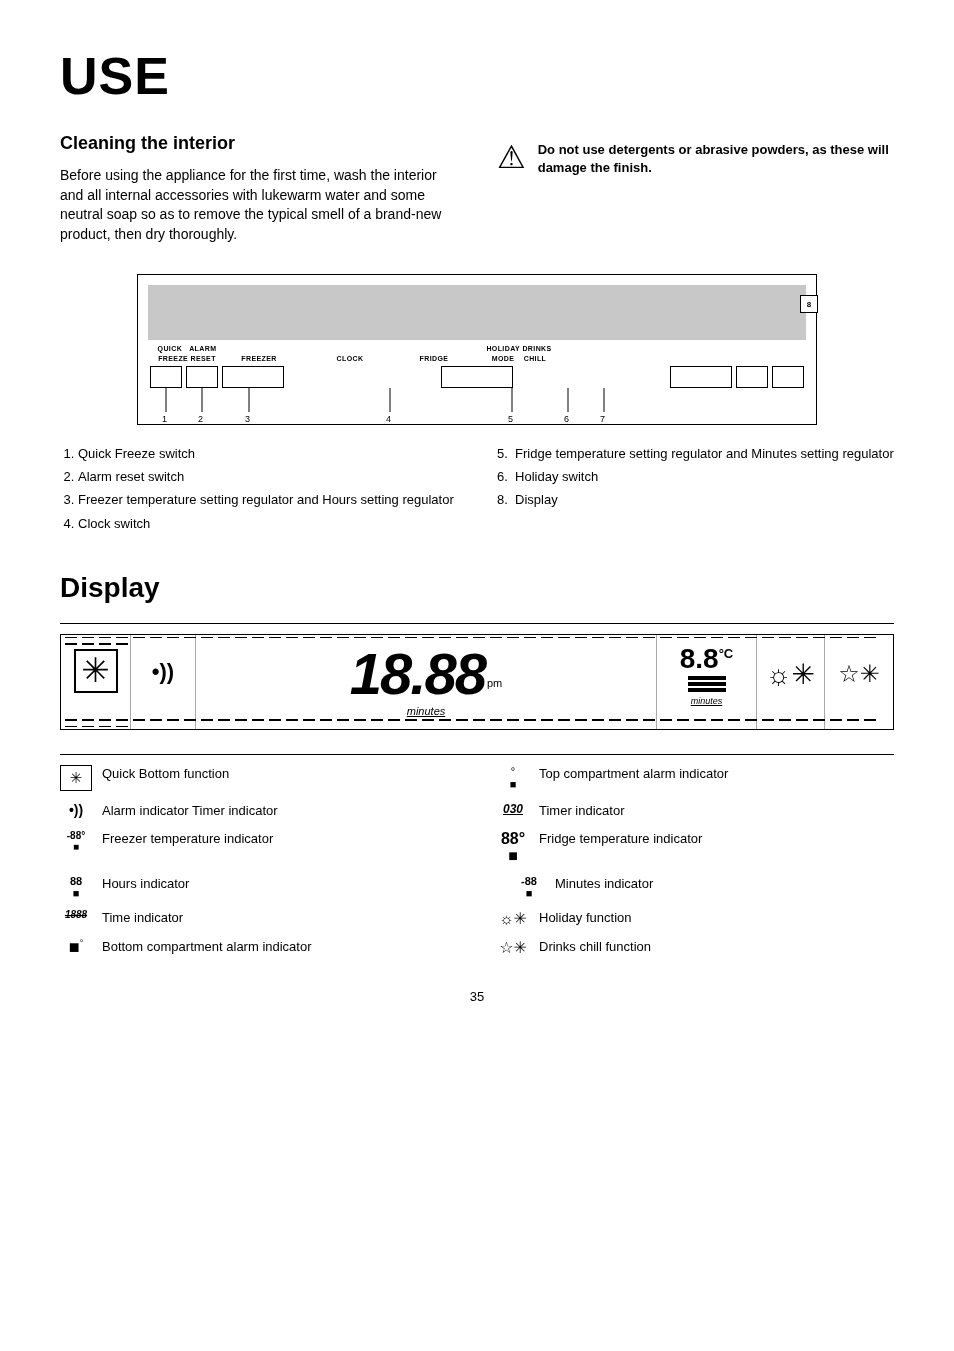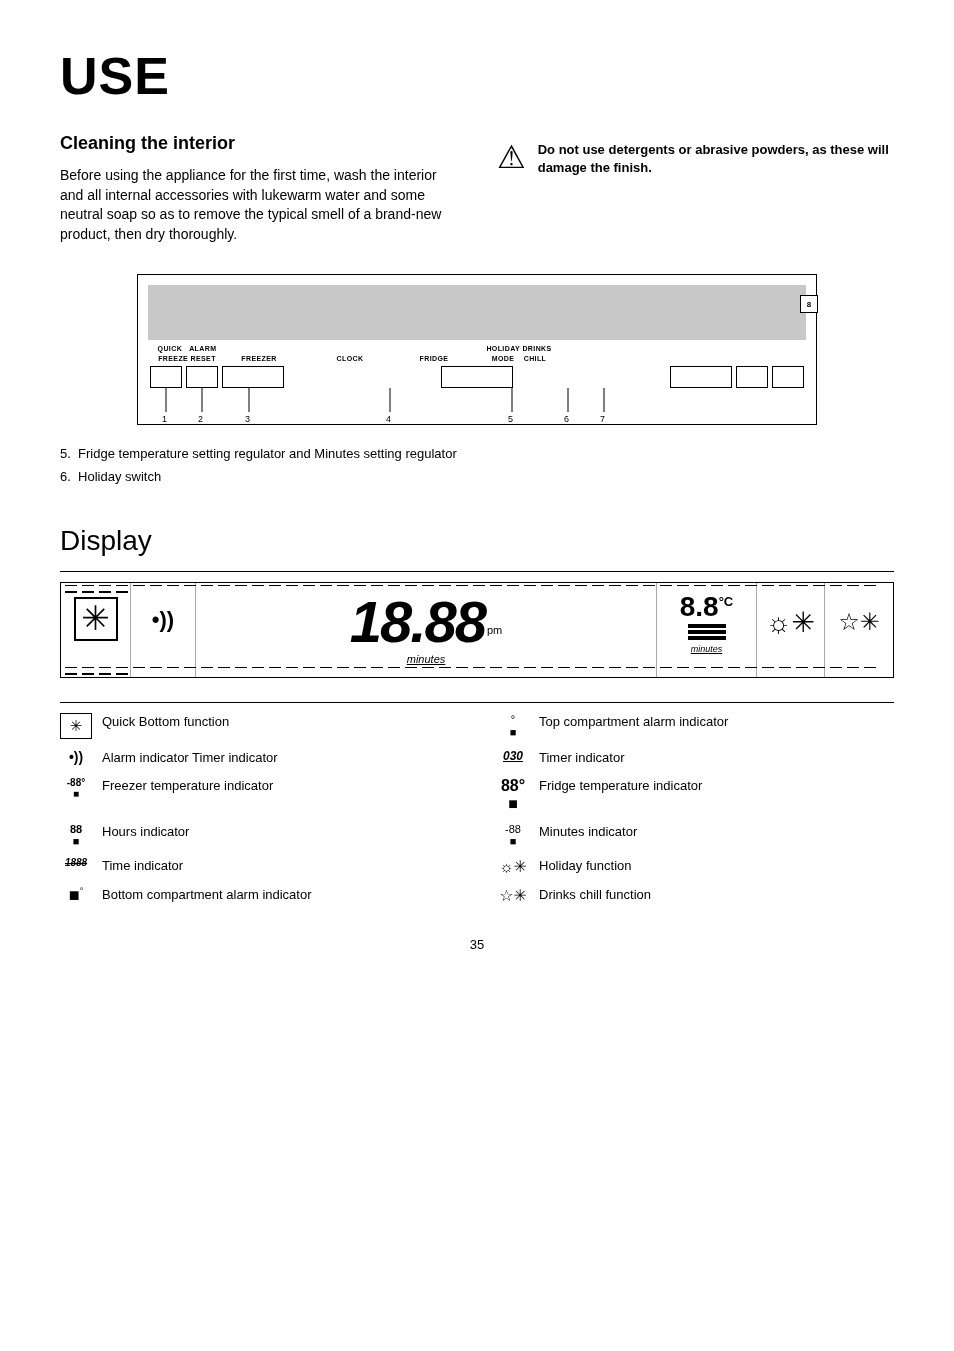--- a/index.html
+++ b/index.html
@@ -96,22 +96,22 @@
     .list-col ul {
       list-style: none;
       padding-left: 0;
     }
     .list-col ul li {
       margin-bottom: 5px;
       font-size: 13px;
     }
     h2.display-title {
       font-size: 28px;
-      font-weight: 400;
-      margin-bottom: 10px;
+      font-weight: 700;
+      margin-bottom: 16px;
     }
     .indicator-grid {
       display: grid;
       grid-template-columns: 1fr 1fr;
       gap: 10px 40px;
     }
     .indicator-row {
       display: flex;
       align-items: flex-start;
       gap: 10px;
@@ -255,23 +255,32 @@
         <text x="236" y="34" font-size="9" font-family="Arial">4</text>
         <text x="358" y="34" font-size="9" font-family="Arial">5</text>
         <text x="414" y="34" font-size="9" font-family="Arial">6</text>
         <text x="450" y="34" font-size="9" font-family="Arial">7</text>
       </svg>
     </div>
   </div>
 
   <div class="lists-row">
     <div class="list-col">
+      <ol>
+        <li>Quick Freeze switch</li>
+        <li>Alarm reset switch</li>
+        <li>Freezer temperature setting regulator and Hours setting regulator</li>
+        <li>Clock switch</li>
+      </ol>
+    </div>
+    <div class="list-col">
       <ul>
         <li>5.&nbsp;&nbsp;Fridge temperature setting regulator and Minutes setting regulator</li>
         <li>6.&nbsp;&nbsp;Holiday switch</li>
+        <li>8.&nbsp;&nbsp;Display</li>
       </ul>
     </div>
   </div>
 </div>
 
 <h2 class="display-title">Display</h2>
 
 <hr class="divider-line">
 
 <div class="dp-wrapper">
@@ -451,21 +460,21 @@
   <div class="indicator-row">
     <div class="ind-icon" style="font-size:16px; font-weight:700; line-height:1.1;">88°<br>■</div>
     <div class="ind-label">Fridge temperature indicator</div>
   </div>
 
   <div class="indicator-row">
     <div class="ind-icon" style="font-size:11px; font-weight:700; line-height:1.1;">88<br>■</div>
     <div class="ind-label">Hours indicator</div>
   </div>
   <div class="indicator-row">
-    <div class="ind-icon" style="font-size:11px; font-weight:400; line-height:1.1;">-88<br>■</div>
+    <div class="ind-icon" style="font-size:11px; font-weight:700; line-height:1.1;margin-left:16px;">-88<br>■</div>
     <div class="ind-label">Minutes indicator</div>
   </div>
 
   <div class="indicator-row">
     <div class="ind-icon" style="font-size:10px; font-weight:700; font-style:italic; text-decoration:line-through;">1888</div>
     <div class="ind-label">Time indicator</div>
   </div>
   <div class="indicator-row">
     <div class="ind-icon" style="font-size:16px;">☼✳</div>
     <div class="ind-label">Holiday function</div>

